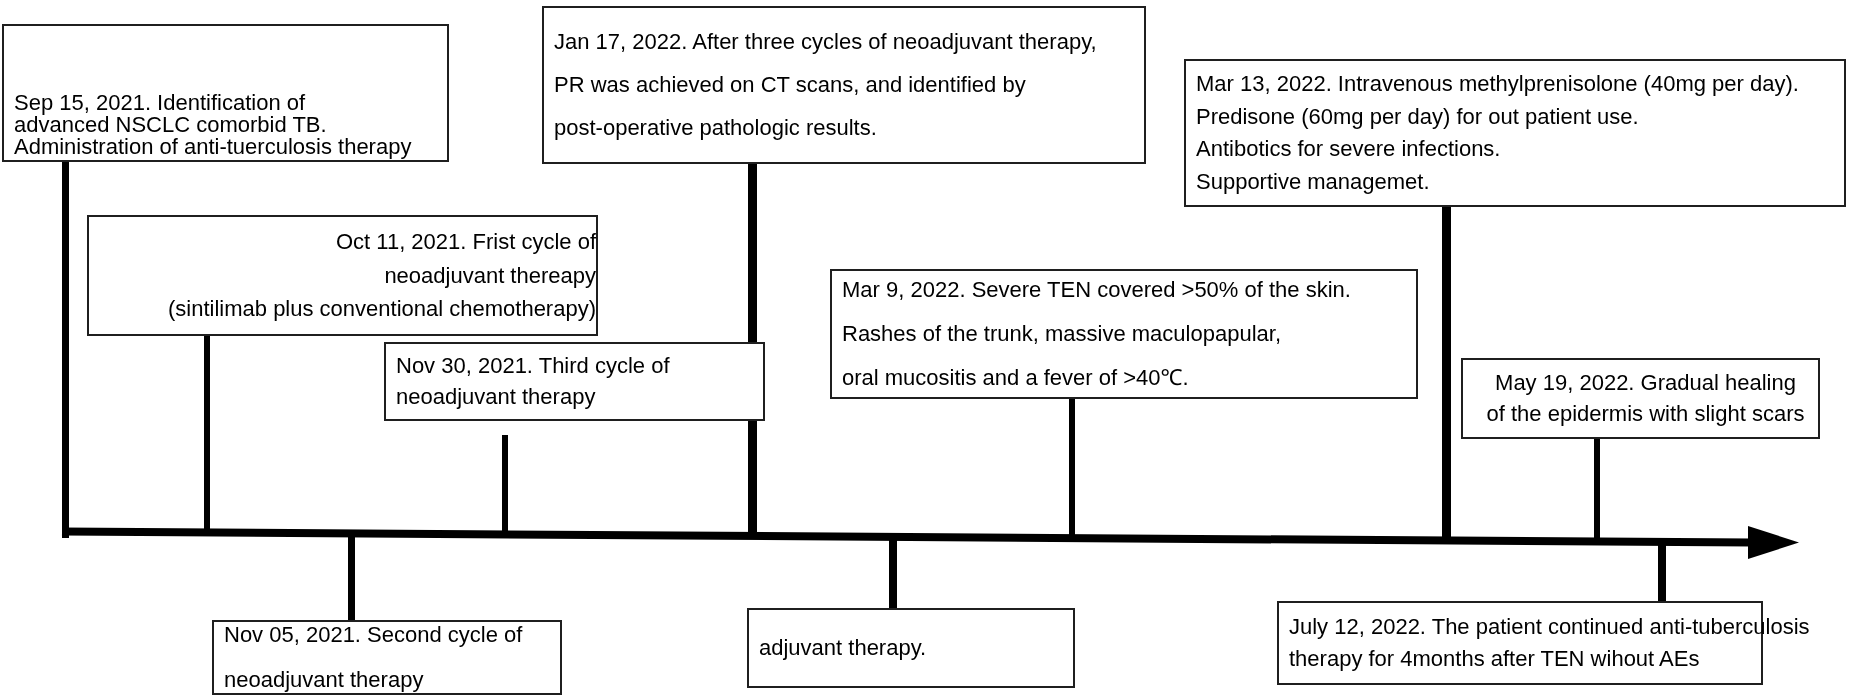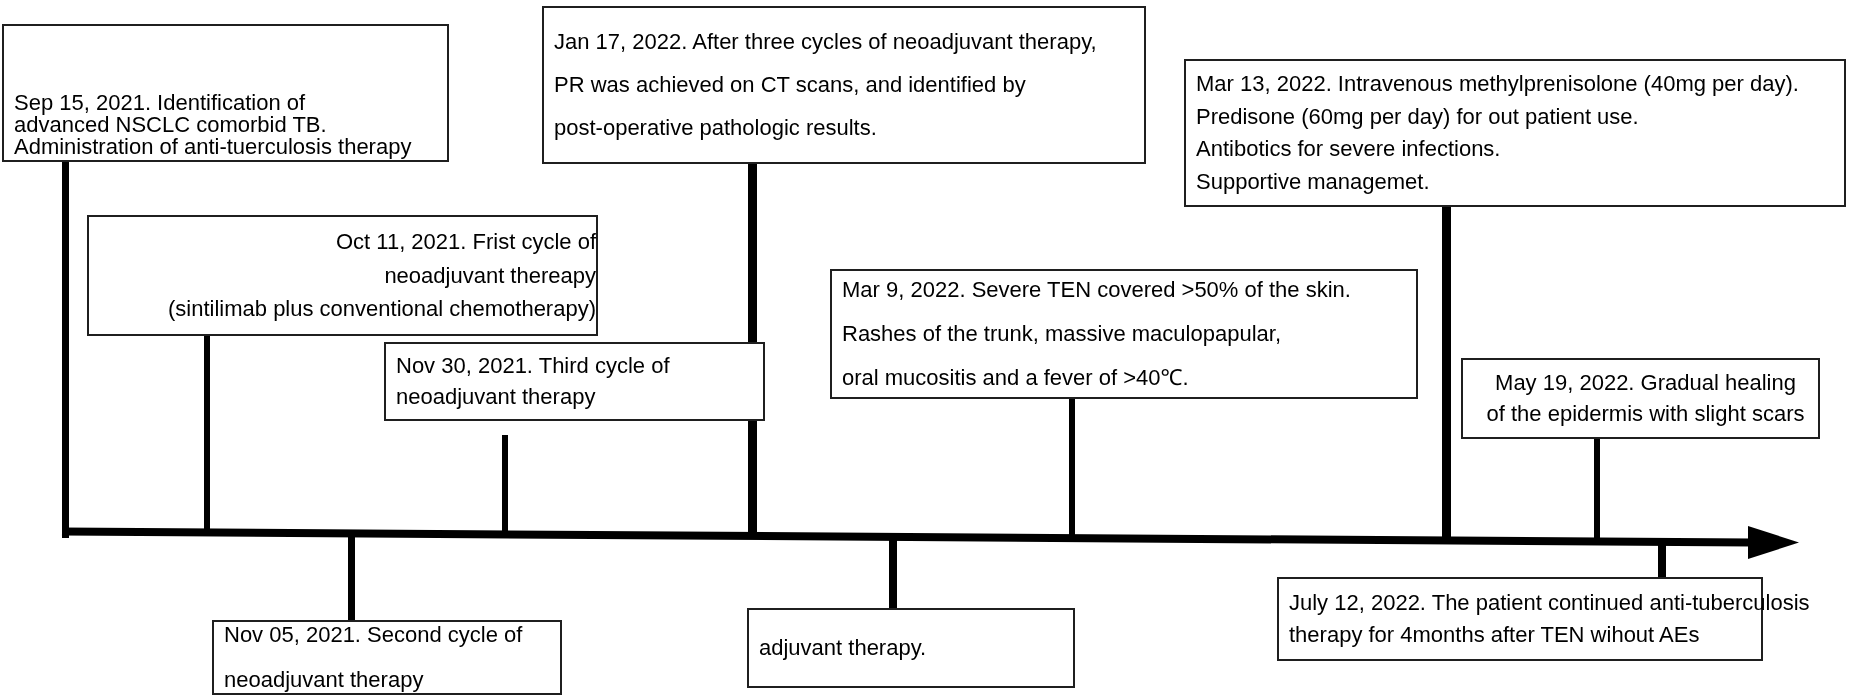--- a/index.html
+++ b/index.html
@@ -39,21 +39,21 @@
   
   #box-0{left:2px;   top:24px;  width:447px; height:138px;justify-content:flex-end;}
   #box-1{left:87px;  top:215px; width:511px; height:121px;text-align:right;}
   #box-2{left:212px; top:620px; width:350px; height:75px;justify-content:space-between;}
   #box-3{left:384px; top:342px; width:381px; height:79px;}
   #box-4{left:542px; top:6px;   width:604px; height:158px;}
   #box-5{left:747px; top:608px; width:328px; height:80px;}
   #box-6{left:1184px;top:59px;  width:662px; height:148px;}
   #box-7{left:1461px;top:358px; width:359px; height:81px;align-items:center;}
   #box-8{left:830px; top:269px; width:588px; height:130px;gap:16px;}
-  #box-9{left:1277px;top:577px; width:486px; height:84px;}
+  #box-9{left:1277px;top:601px; width:486px; height:84px;}
   
   #conn-0{left:62px;  top:160px; width:7px; height:378px;}
   #conn-1{left:204px; top:334px; width:6px; height:202px;}
   #conn-2{left:348px; top:532px; width:7px; height:90px;}
   #conn-3{left:502px; top:435px; width:6px; height:102px;}
   #conn-4{left:748px; top:162px; width:9px; height:377px;}
   #conn-5{left:889px; top:534px; width:8px; height:76px;}
   #conn-6{left:1069px;top:395px; width:6px; height:146px;}
   #conn-7{left:1442px;top:205px; width:9px; height:338px;}
   #conn-8{left:1594px;top:437px; width:6px; height:107px;}

